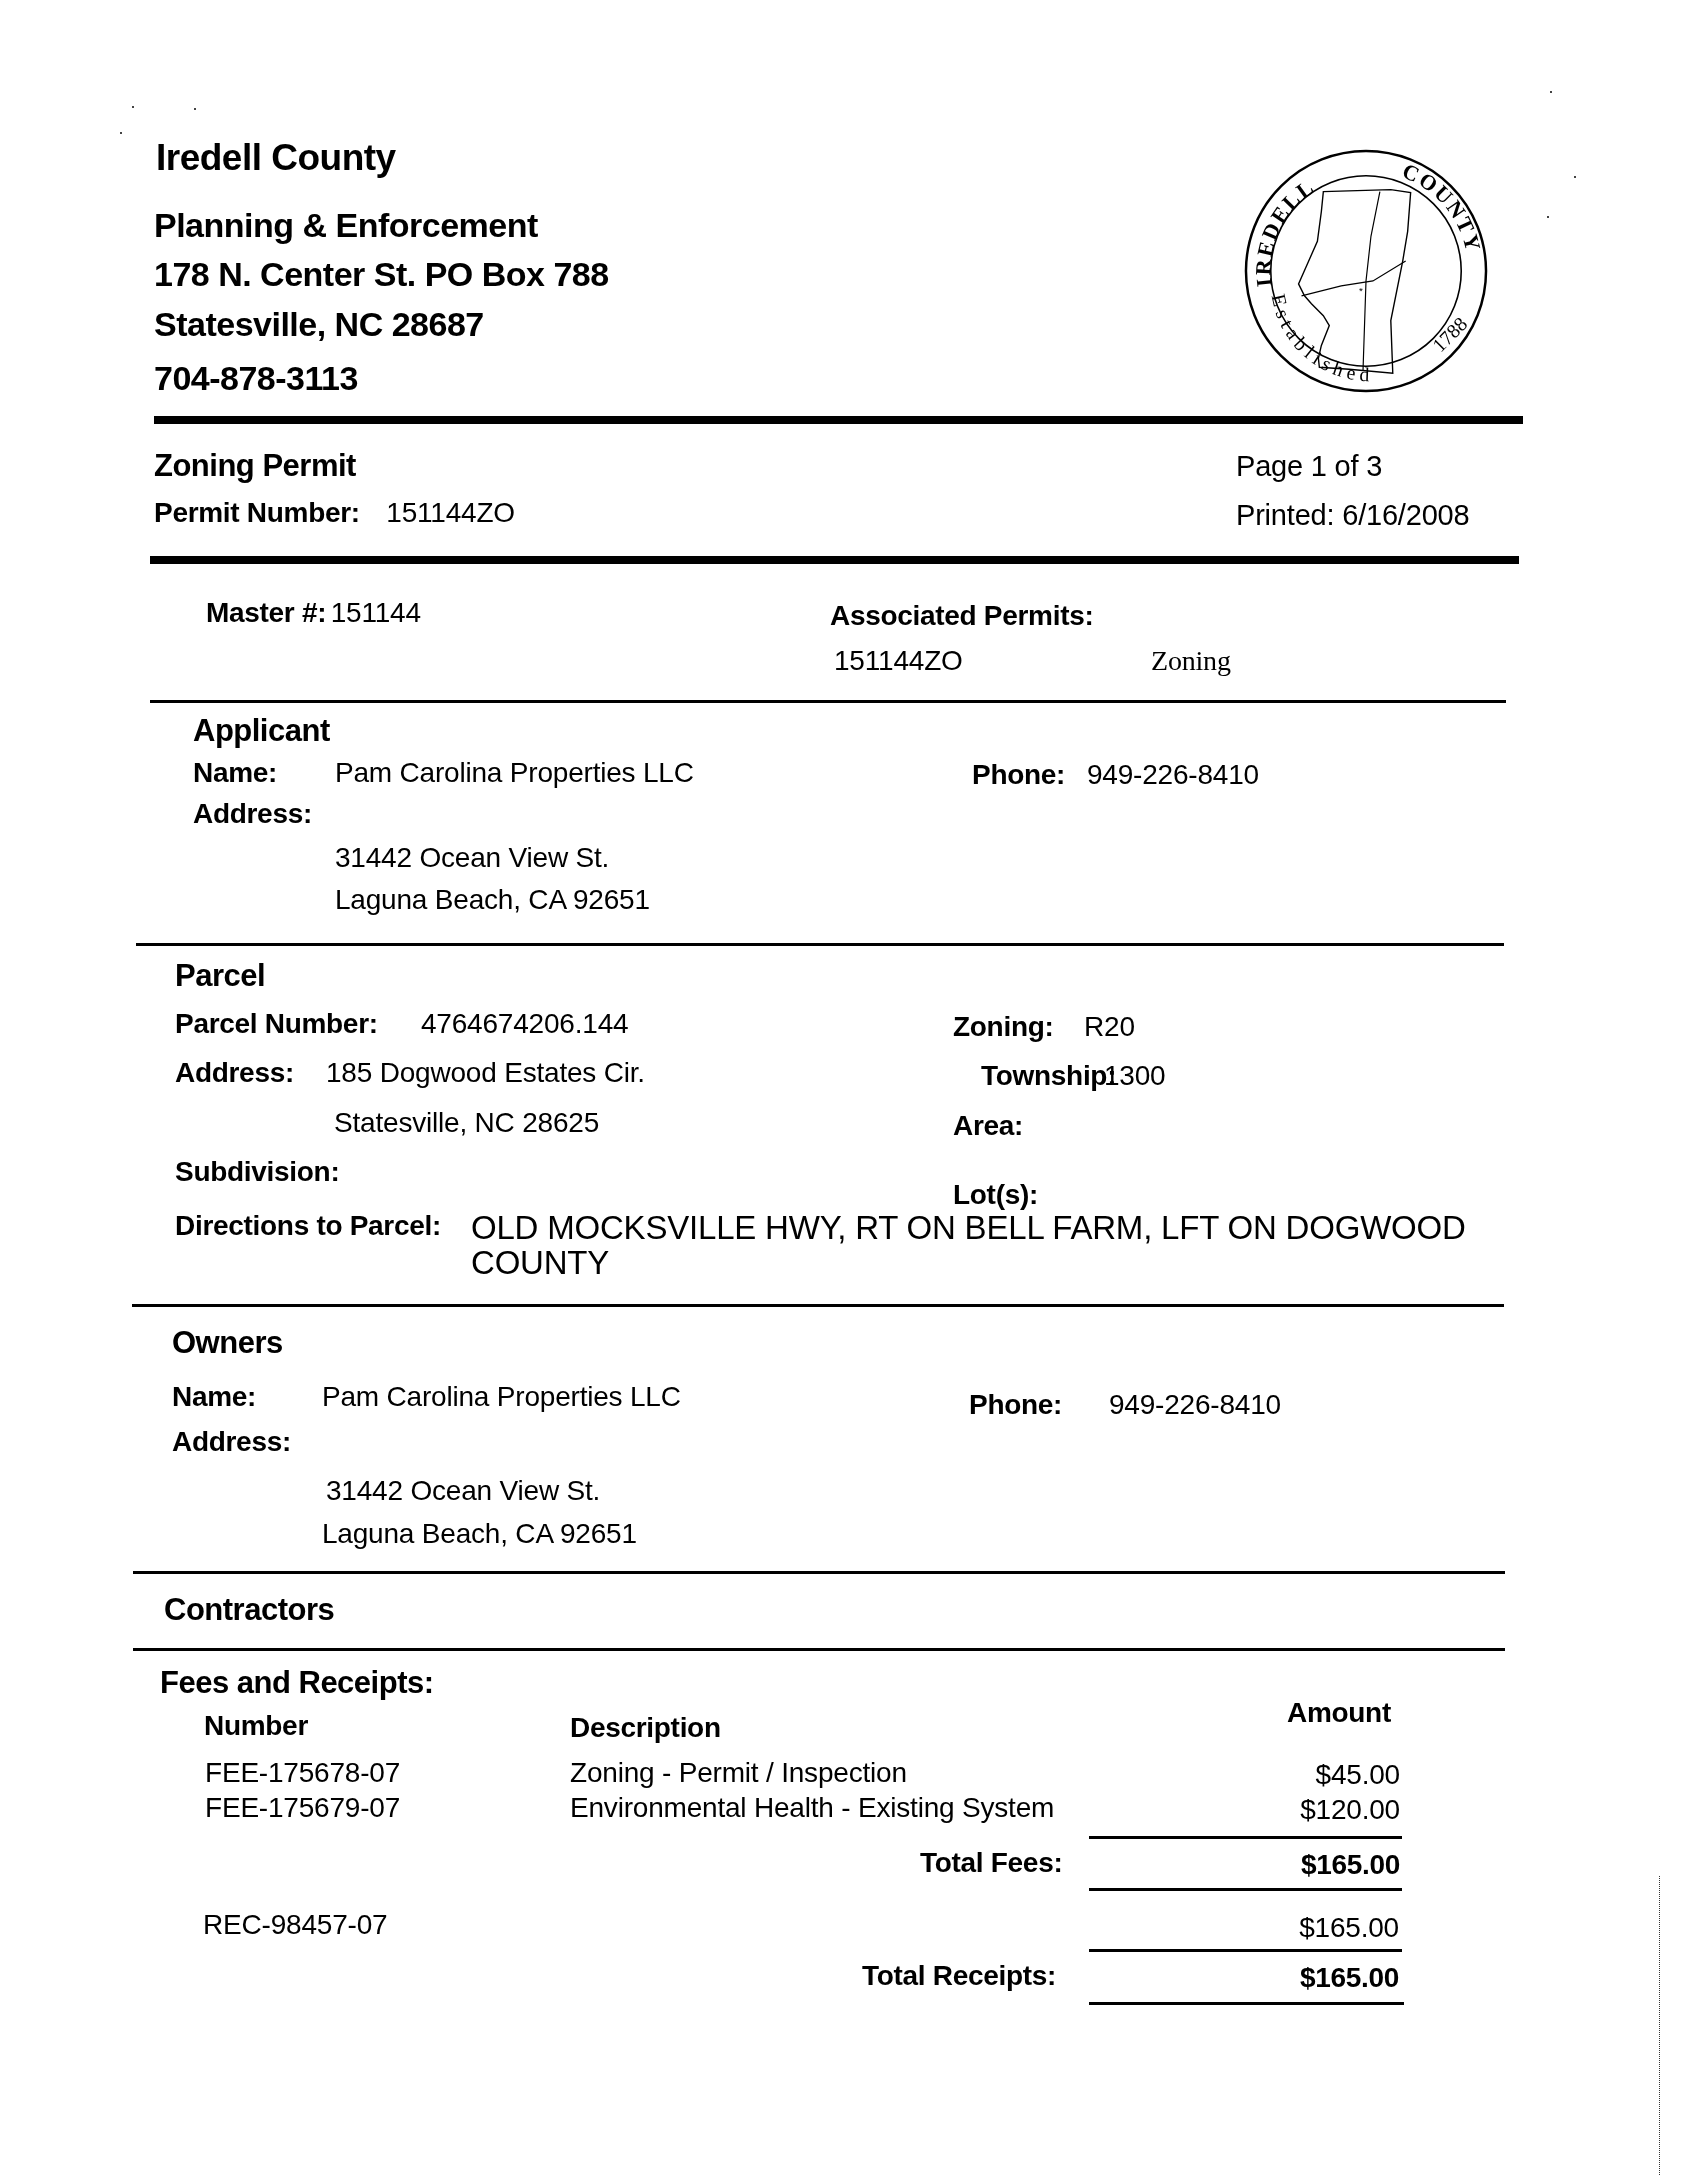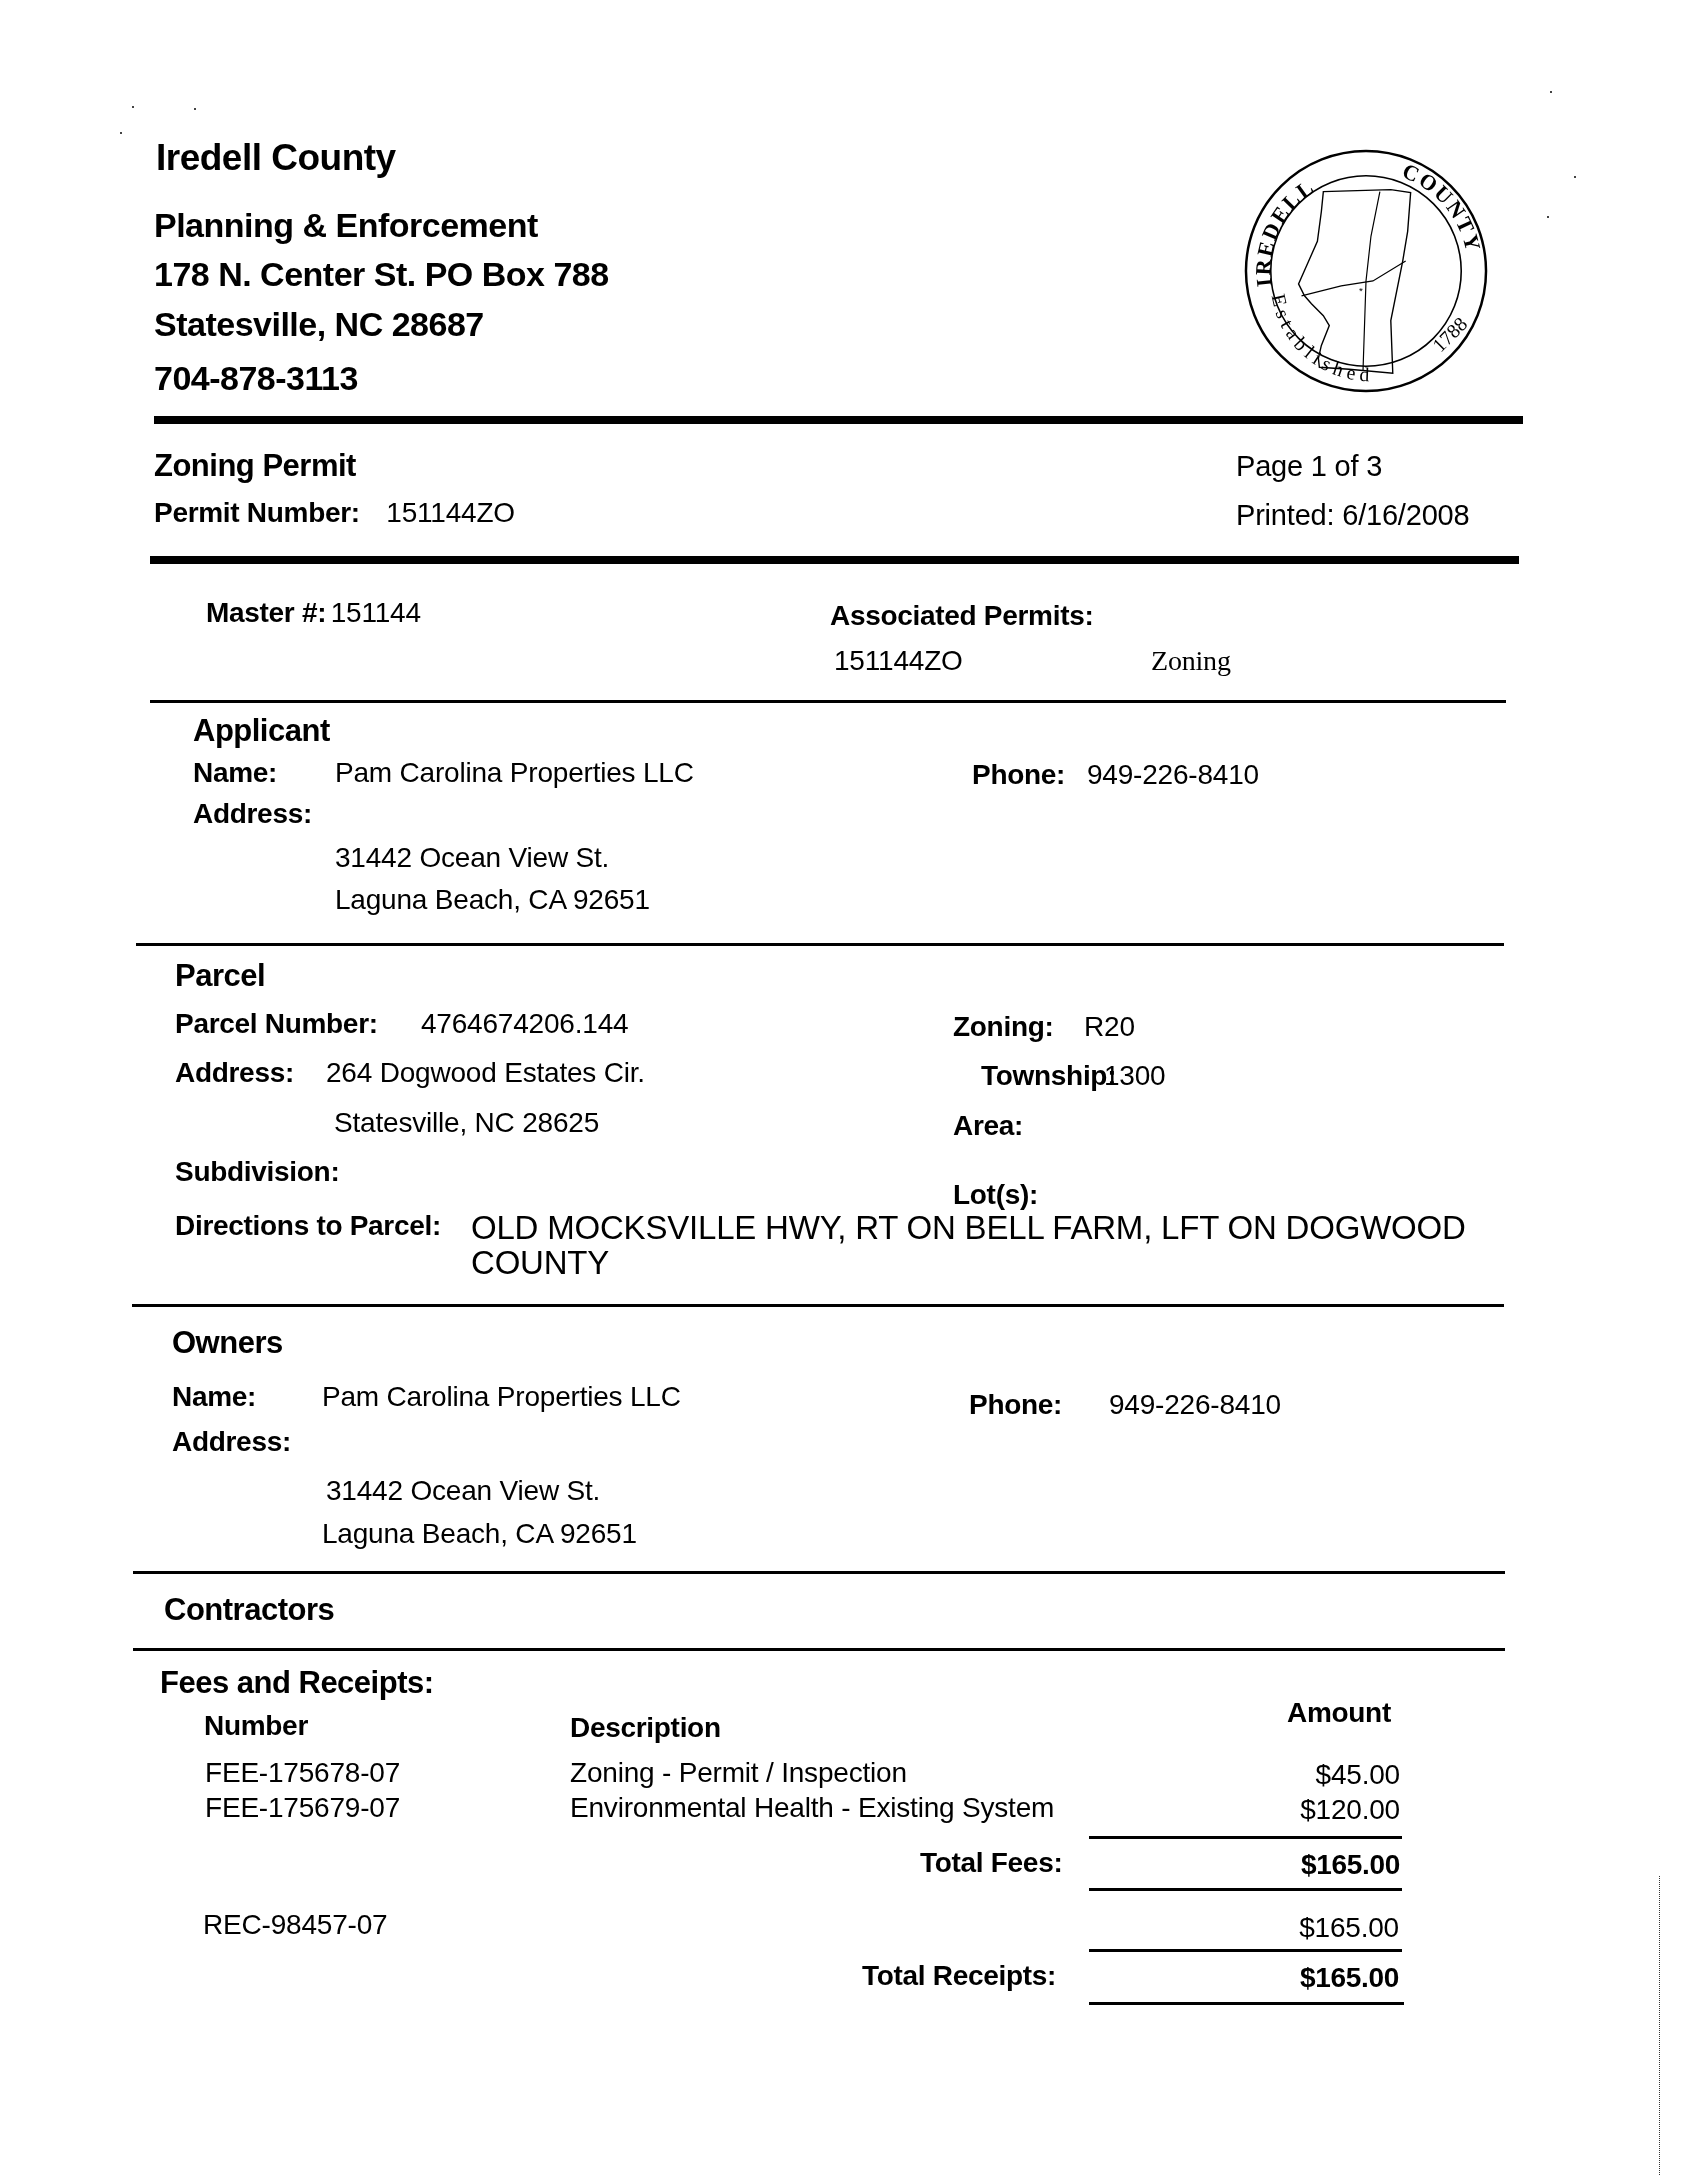--- a/index.html
+++ b/index.html
@@ -96,21 +96,21 @@
 <div class="rule thin" style="left:136px;top:943px;width:1368px;"></div>
 
 <div class="abs sec" style="left:175px;top:958px;">Parcel</div>
 <div class="abs lbl" style="left:175px;top:1008px;">Parcel Number:</div>
 
 <div class="abs val" style="left:236px;top:1008px;left:236px;left:236px;left:236px;left:236px;left:236px;left:236px;left:236px;left:236px;left:236px;left:236px;left:236px;left:236px;left:236px;left:236px;left:236px;left:236px;left:236px;left:236px;left:236px;left:236px;left:236px;left:236px;left:236px;left:236px;left:236px;left:236px;left:236px;left:236px;left:236px;left:236px;left:236px;left:236px;left:421px;">4764674206.144</div>
 <div class="abs lbl" style="left:953px;top:1011px;">Zoning:</div>
 <div class="abs val" style="left:1084px;top:1011px;">R20</div>
 
 <div class="abs lbl" style="left:175px;top:1057px;">Address:</div>
-<div class="abs val" style="left:326px;top:1057px;">264 Dogwood Estates Cir.</div>
+<div class="abs val" style="left:326px;top:1057px;">185 Dogwood Estates Cir.</div>
 <div class="abs lbl" style="left:953px;top:1060px;margin-left:28px;">Township:</div>
 <div class="abs val" style="left:1104px;top:1060px;">1300</div>
 
 <div class="abs val" style="left:334px;top:1107px;">Statesville, NC 28625</div>
 <div class="abs lbl" style="left:953px;top:1110px;">Area:</div>
 <div class="abs val" style="left:1040px;top:1110px;"></div>
 
 <div class="abs lbl" style="left:175px;top:1156px;">Subdivision:</div>
 <div class="abs val" style="left:356px;top:1156px;"></div>
 <div class="abs lbl" style="left:953px;top:1159px;margin-top:20px;">Lot(s):</div>

